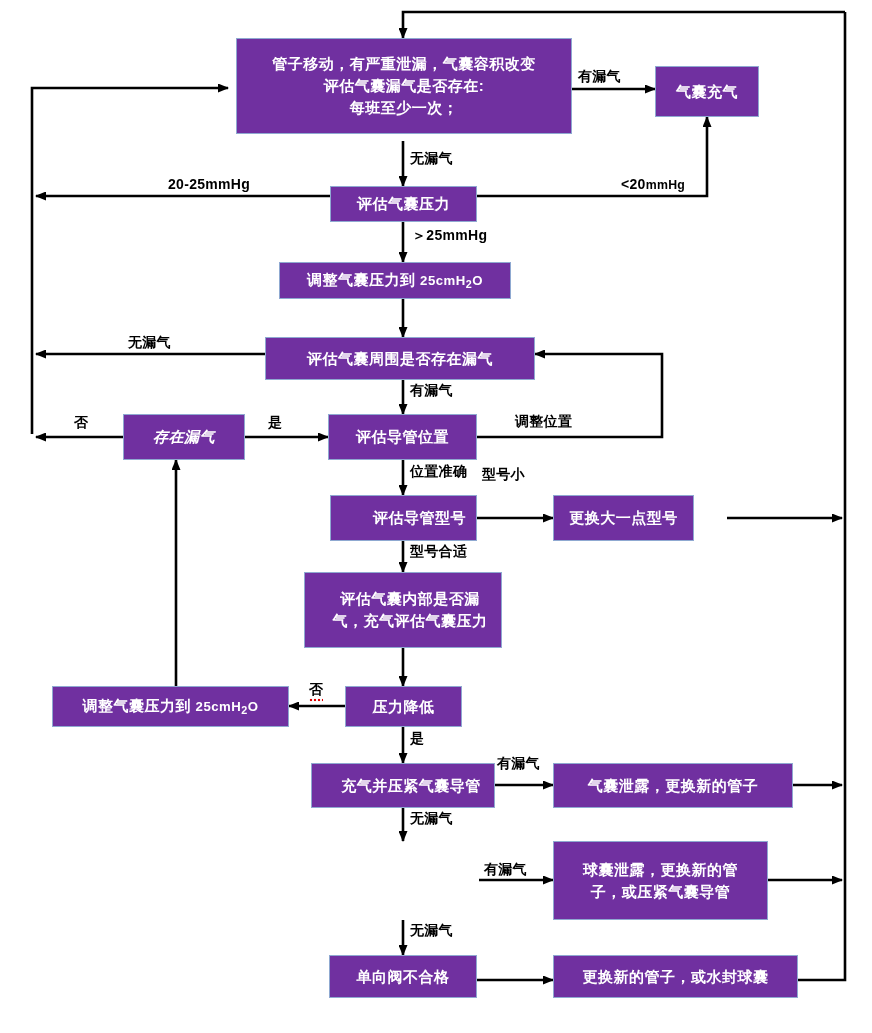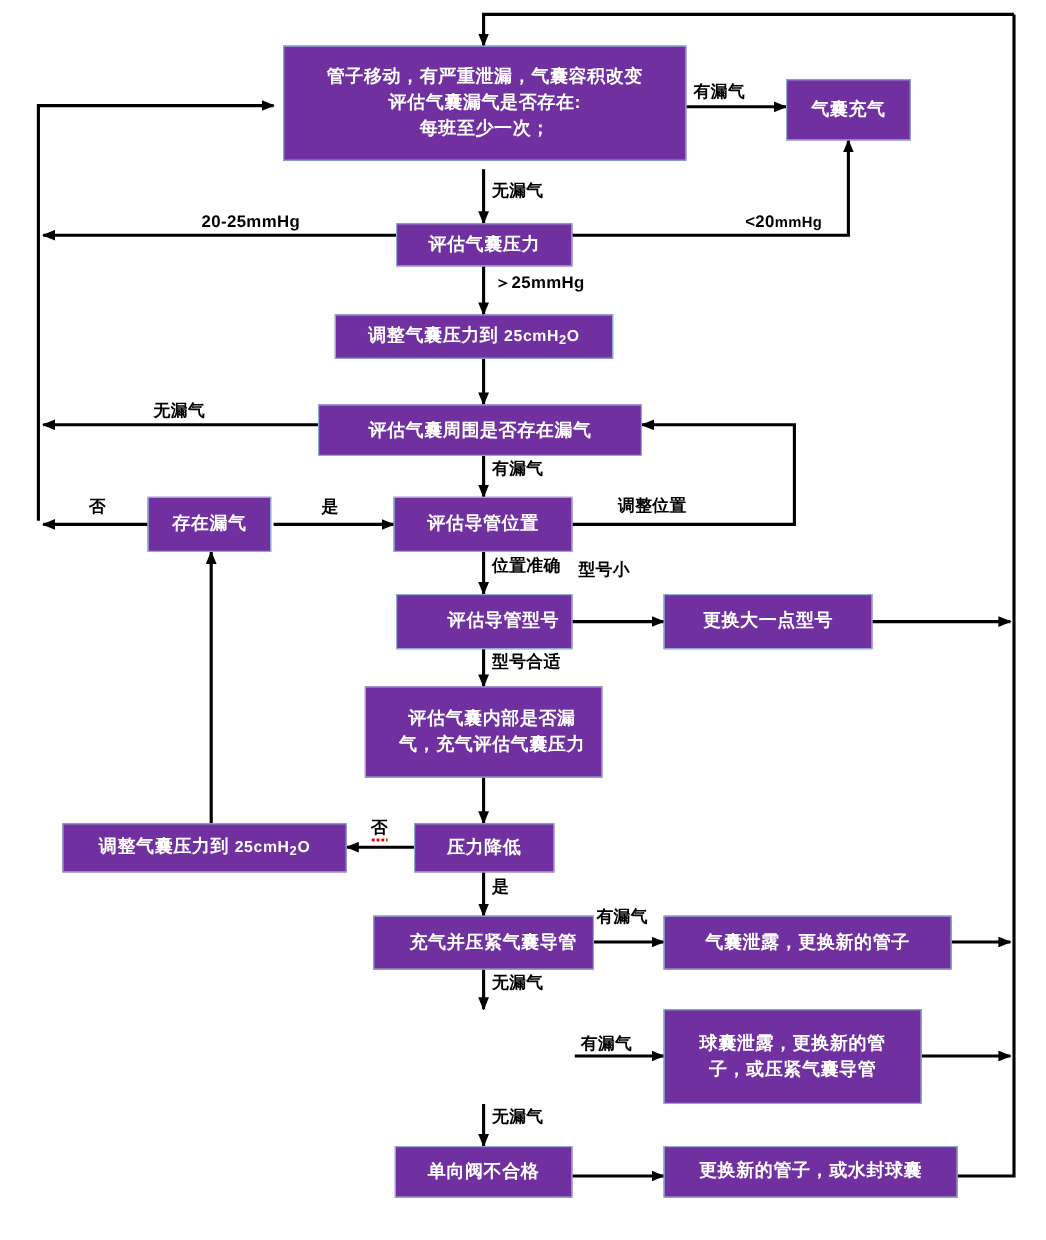--- a/index.html
+++ b/index.html
@@ -138,48 +138,48 @@
   <div class="node" style="left:655px; top:66px; width:104px; height:51px;">气囊充气</div>
 
   <div class="node" style="left:330px; top:186px; width:147px; height:36px;">评估气囊压力</div>
 
   <div class="node" style="left:279px; top:262px; width:232px; height:37px;">
     <span><span>调整气囊压力到 </span><span class="unit">25cmH</span><span class="sub">2</span><span class="unit">O</span></span>
   </div>
 
   <div class="node" style="left:265px; top:337px; width:270px; height:43px;">评估气囊周围是否存在漏气</div>
 
-  <div class="node" style="left:123px; top:414px; width:103px; height:46px;">存在漏气</div>
+  <div class="node" style="left:123px; top:414px; width:122px; height:46px;font-style:italic;">存在漏气</div>
 
   <div class="node" style="left:328px; top:414px; width:149px; height:46px;">评估导管位置</div>
 
   <div class="node" style="left:330px; top:495px; width:147px; height:46px;padding-left:32px;">评估导管型号</div>
 
-  <div class="node" style="left:553px; top:495px; width:174px; height:46px;">更换大一点型号</div>
+  <div class="node" style="left:553px; top:495px; width:141px; height:46px;">更换大一点型号</div>
 
   <div class="node" style="left:304px; top:572px; width:198px; height:76px;padding-left:14px;">评估气囊内部是否漏
 气，充气评估气囊压力</div>
 
   <div class="node" style="left:52px; top:686px; width:237px; height:41px;">
     <span><span>调整气囊压力到 </span><span class="unit">25cmH</span><span class="sub">2</span><span class="unit">O</span></span>
   </div>
 
   <div class="node" style="left:345px; top:686px; width:117px; height:41px;">压力降低</div>
 
   <div class="node" style="left:311px; top:763px; width:184px; height:45px;padding-left:16px;">充气并压紧气囊导管</div>
 
   <div class="node" style="left:553px; top:763px; width:240px; height:45px;">气囊泄露，更换新的管子</div>
 
 
   <div class="node" style="left:553px; top:841px; width:215px; height:79px;">球囊泄露，更换新的管
 子，或压紧气囊导管</div>
 
   <div class="node" style="left:329px; top:955px; width:148px; height:43px;">单向阀不合格</div>
 
-  <div class="node" style="left:553px; top:955px; width:245px; height:43px;font-family:Liberation Serif, serif;">更换新的管子，或水封球囊</div>
+  <div class="node" style="left:553px; top:955px; width:245px; height:43px;">更换新的管子，或水封球囊</div>
 
   <div class="elabel" style="left:578px; top:68px;">有漏气</div>
 
   <div class="elabel" style="left:410px; top:150px;">无漏气</div>
 
   <div class="elabel" style="left:168px; top:176px;">20-25mmHg</div>
 
   <div class="elabel" style="left:621px; top:176px;"><span>&lt;20</span><span class="unit">mmHg</span></div>
 
   <div class="elabel" style="left:412px; top:227px;">＞25mmHg</div>

